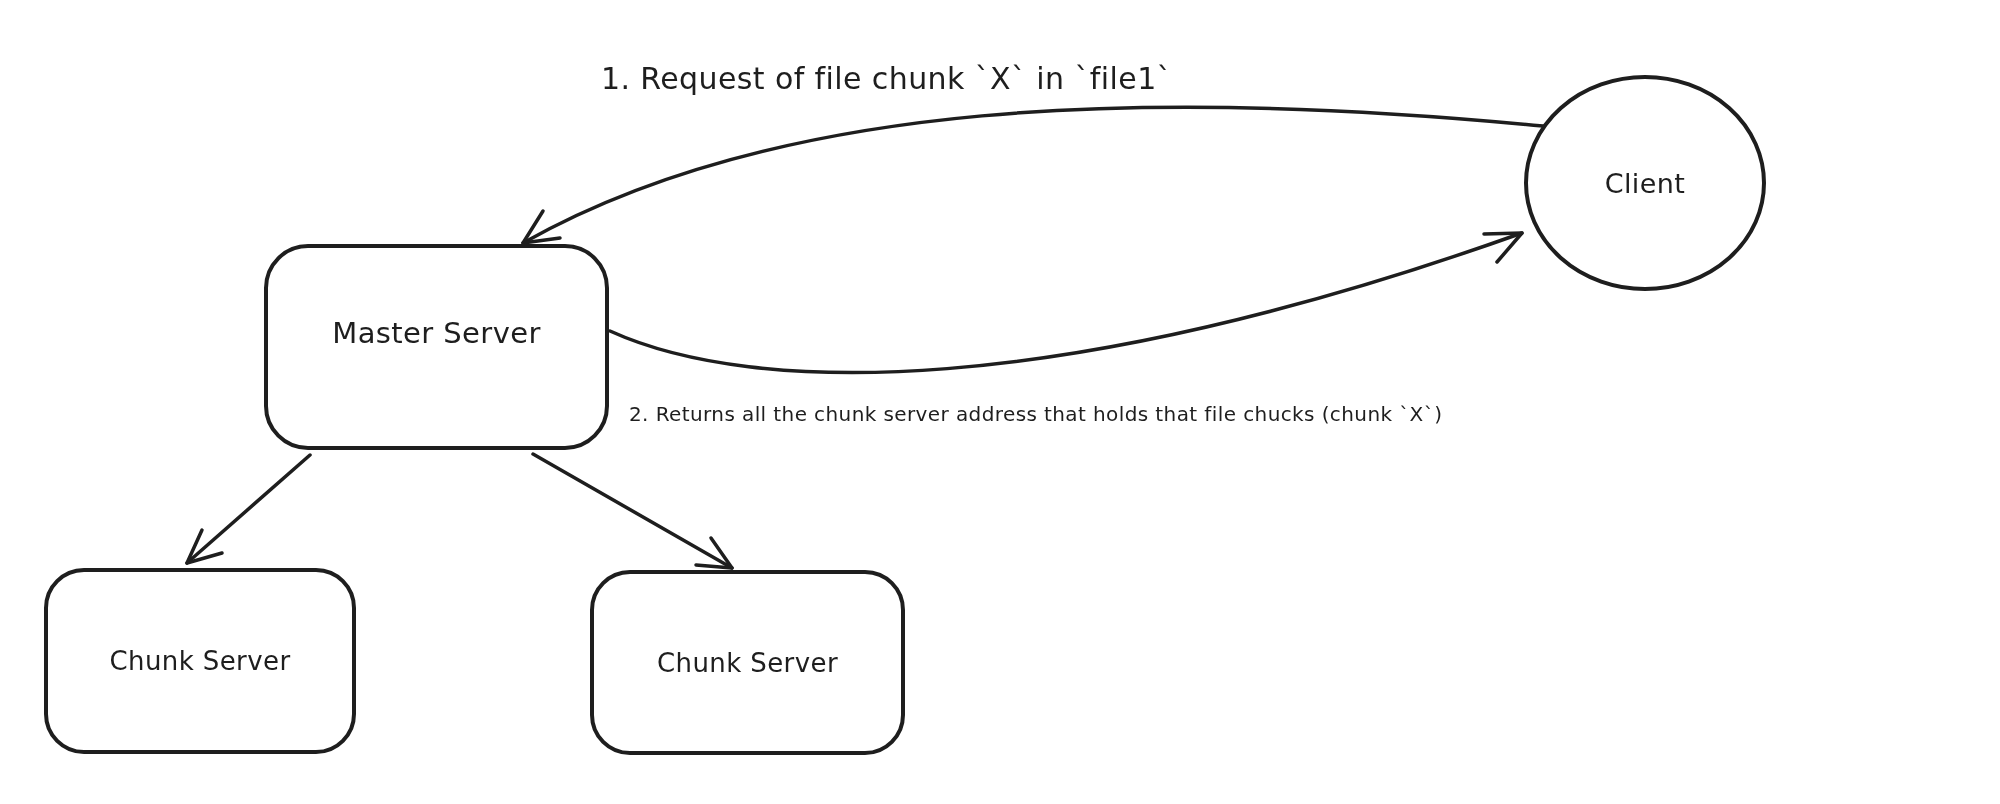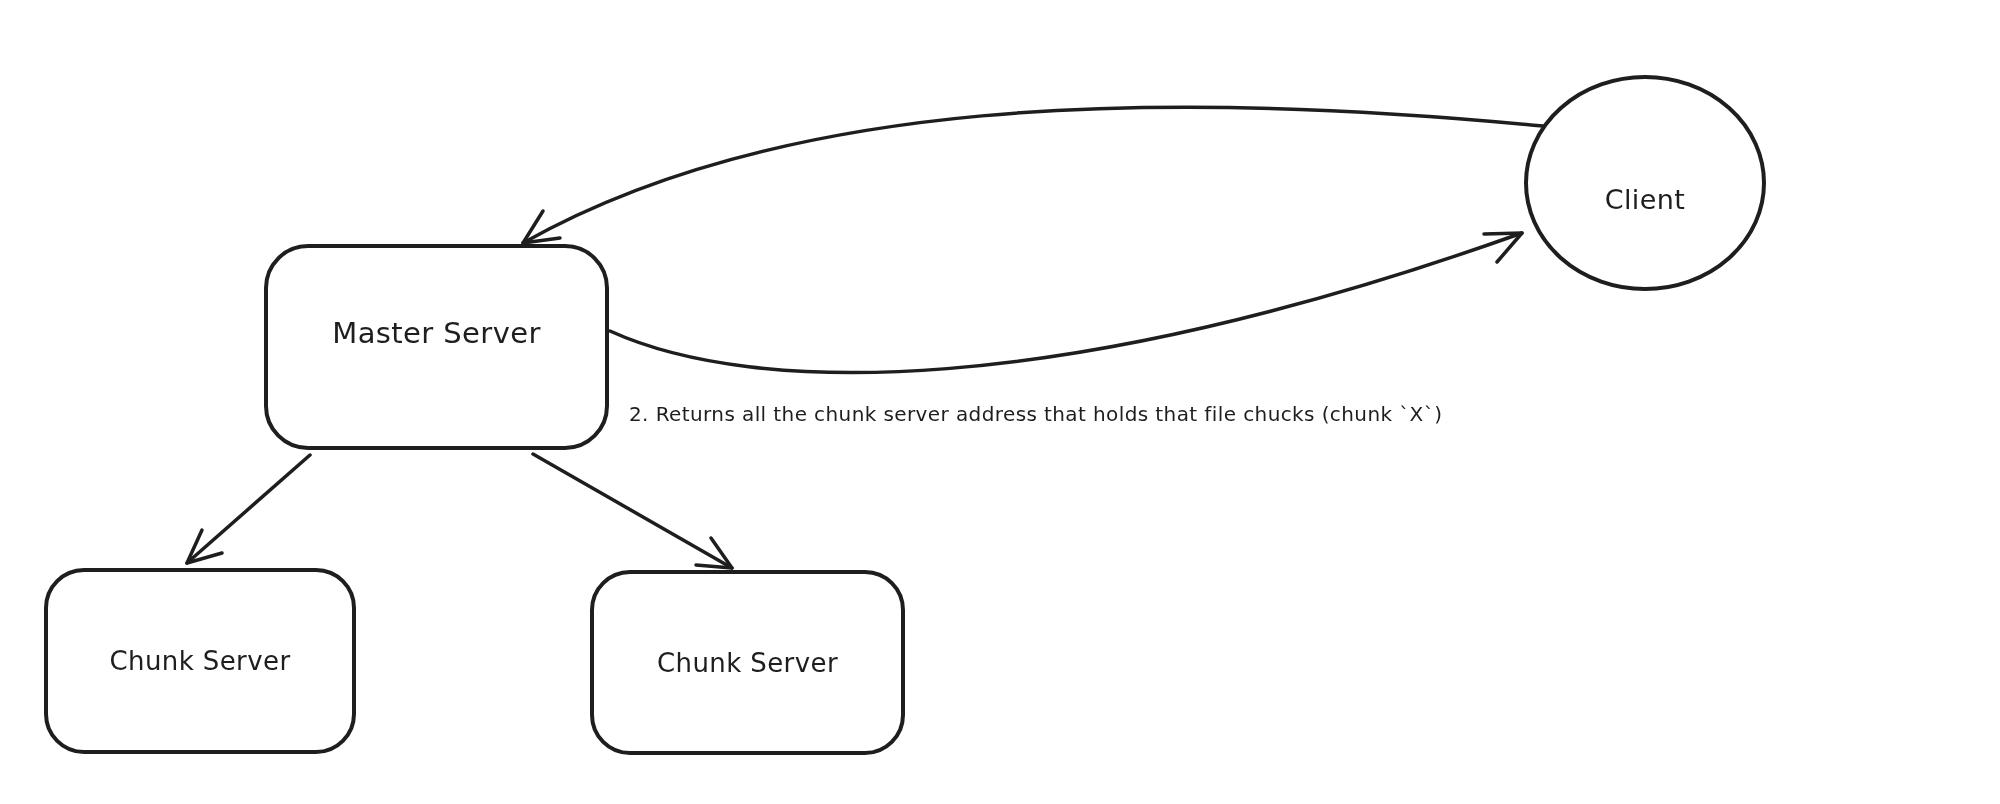--- a/index.html
+++ b/index.html
@@ -81,22 +81,23 @@
 
     <ellipse class="shape-stroke" cx="1645" cy="183" rx="119" ry="106"></ellipse>
 
     <rect class="shape-stroke" x="46" y="570" width="308" height="182" rx="38" ry="38"></rect>
 
     <rect class="shape-stroke" x="592" y="572" width="311" height="181" rx="38" ry="38"></rect>
   </svg>
 
   <div class="node-label" style="left:266px; top:232px; width:341px; height:202px; font-size:29px;">Master Server</div>
 
-  <div class="node-label" style="left:1526px; top:93px; width:238px; height:212px; font-size:27px;">Client</div>
+  <div class="node-label" style="left:1526px; top:77px; width:238px; height:212px; font-size:27px;">Client</div>
 
   <div class="node-label" style="left:46px; top:570px; width:308px; height:182px; font-size:26px;">Chunk Server</div>
 
   <div class="node-label" style="left:592px; top:572px; width:311px; height:181px; font-size:26px;">Chunk Server</div>
 
+  <div class="annotation" style="left:601px; top:61px; font-size:30px;">1. Request of file chunk `X` in `file1`</div>
 
   <div class="annotation" style="left:629px; top:402px; font-size:20px;">2. Returns all the chunk server address that holds that file chucks (chunk `X`)</div>
 
 </div>
 
 </body></html>

